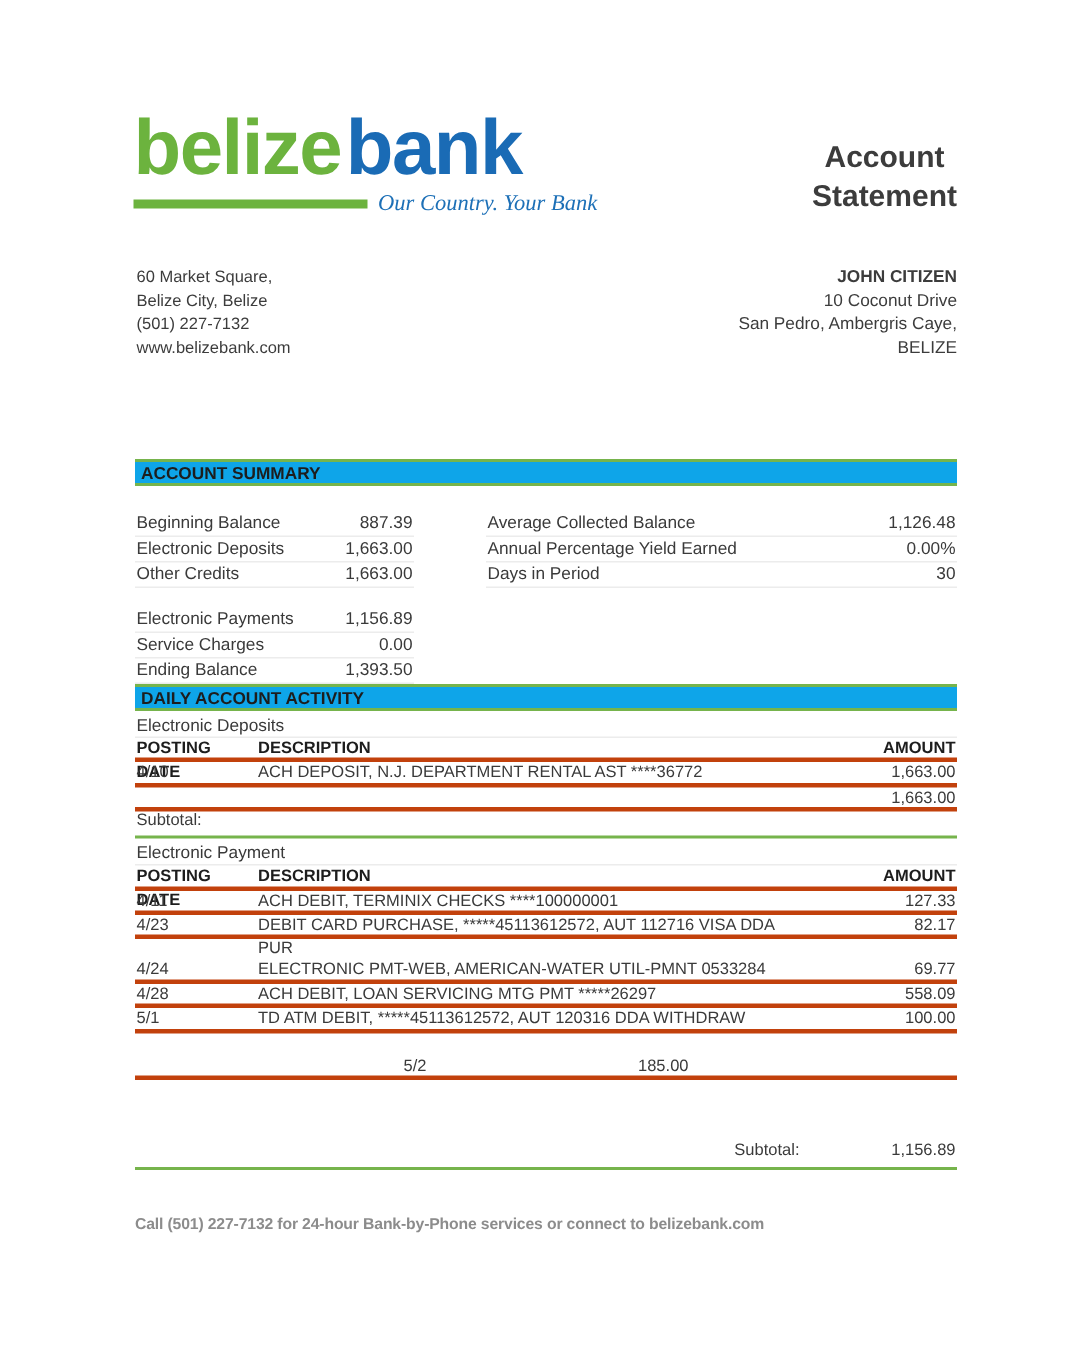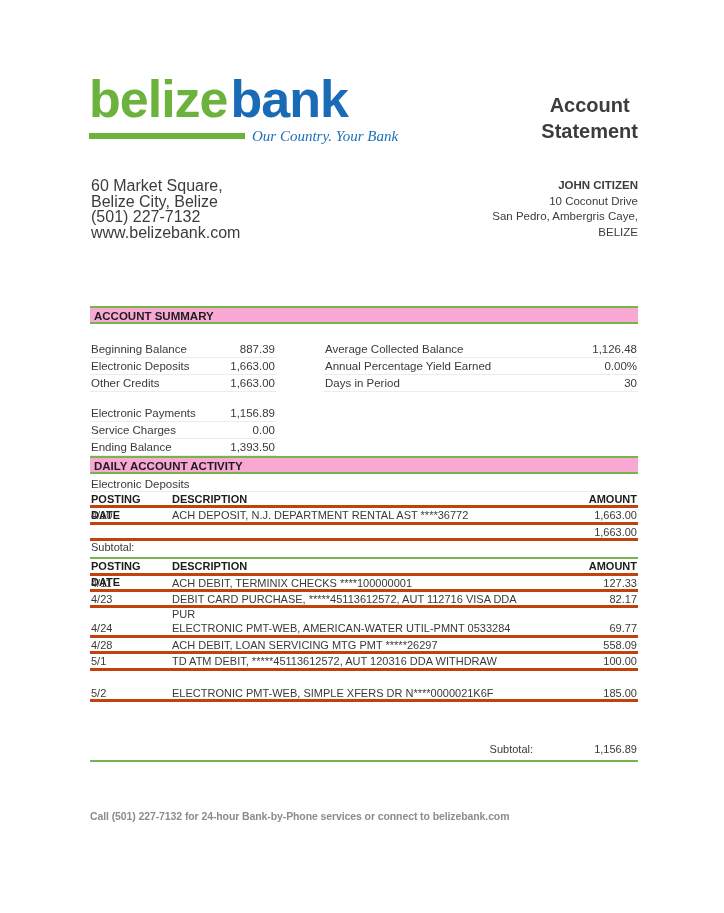--- a/index.html
+++ b/index.html
@@ -17,30 +17,30 @@
   .logo-sub { display:flex; align-items:center; margin-top:1px; }
   .logo-green-bar { width:156px; height:6px; background:#6cb33e; margin-right:7px; }
   .logo-tagline { font-family:"Liberation Serif", serif; font-style:italic; font-weight:normal;
                   color:#1d70b7; font-size:15px; white-space:nowrap; }
 
   
   .doc-title { position:absolute; top:93px; right:86px; text-align:center;
                font-size:20px; font-weight:bold; color:#3c3c3c; line-height:1.28; }
 
   
-  .bank-address { position:absolute; left:91px; top:178px; font-size:16px; line-height:15.7px; color:#3c3c3c; }
+  .bank-address { position:absolute; left:91px; top:178px; font-size:11px; line-height:15.7px; color:#3c3c3c; }
   .customer-address { position:absolute; right:86px; top:178px; text-align:right;
                       font-size:11.5px; line-height:15.7px; color:#3c3c3c; }
   .customer-name { font-weight:bold; }
 
   
   .statement { position:absolute; left:90px; top:306px; width:548px; }
 
   .section-bar {
-    background:#f9a8d4; border-top:2px solid #76b44c; border-bottom:2px solid #76b44c;
+    background:#0ea5e9; border-top:2px solid #76b44c; border-bottom:2px solid #76b44c;
     font-size:11.5px; font-weight:bold; color:#1d1d1d; padding:1px 4px 1px 4px; height:18px; line-height:14px;
   }
 
   
   .summary-cols { display:flex; padding-top:17px; }
   .sum-left { width:186px; }
   .sum-right { flex:1; margin-left:48px; }
   .srow { display:flex; justify-content:space-between; height:17px; line-height:16px;
           font-size:11.5px; border-bottom:1px solid #ececec; padding:0 1px; }
   .srow-gap { height:13px; }
@@ -169,20 +169,21 @@
       <span class="acol-amt">1,663.00</span>
     </div>
     <div class="arow">
       <span class="acol-date"></span>
       <span class="acol-desc"></span>
       <span class="acol-amt">1,663.00</span>
     </div>
     <div class="subtotal-left">Subtotal:</div>
     <div class="green-line"></div>
 
+    <div class="sub-label mt3">Electronic Payment</div>
     <div class="arow hdr">
       <span class="acol-date">POSTING DATE</span>
       <span class="acol-desc">DESCRIPTION</span>
       <span class="acol-amt">AMOUNT</span>
     </div>
 
     <div class="arow">
       <span class="acol-date">4/11</span>
       <span class="acol-desc">ACH DEBIT, TERMINIX CHECKS ****100000001</span>
       <span class="acol-amt">127.33</span>
@@ -206,21 +207,20 @@
     </div>
     <div class="arow">
       <span class="acol-date">5/1</span>
       <span class="acol-desc">TD ATM DEBIT, *****45113612572, AUT 120316 DDA WITHDRAW</span>
       <span class="acol-amt">100.00</span>
     </div>
     <div class="sp15"></div>
 
     <div class="arow">
       <span class="acol-date">5/2</span>
-      <span class="acol-desc">ELECTRONIC PMT-WEB, SIMPLE XFERS DR N****0000021K6F</span>
       <span class="acol-amt">185.00</span>
     </div>
     <div class="sp16"></div>
 
     <div class="sp12"></div>
 
     <div class="subtotal-right">
       <span>Subtotal:</span>
       <span class="amt">1,156.89</span>
     </div>

